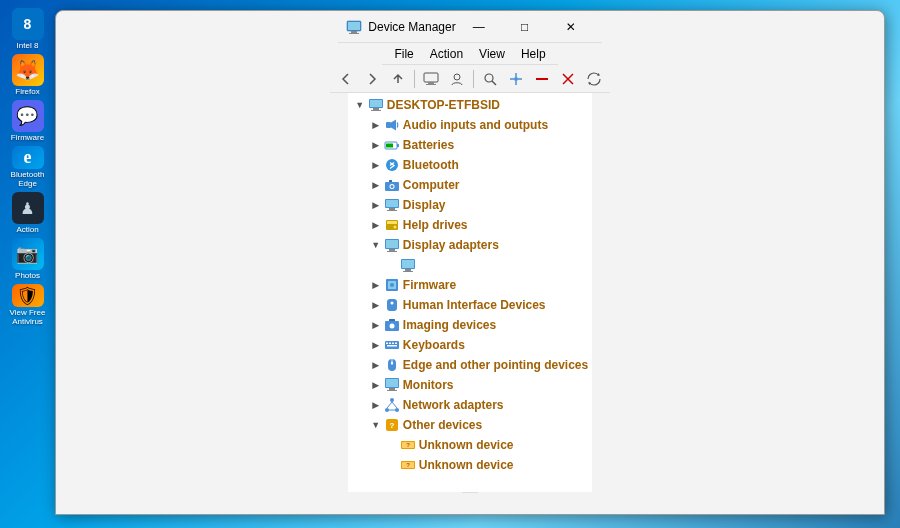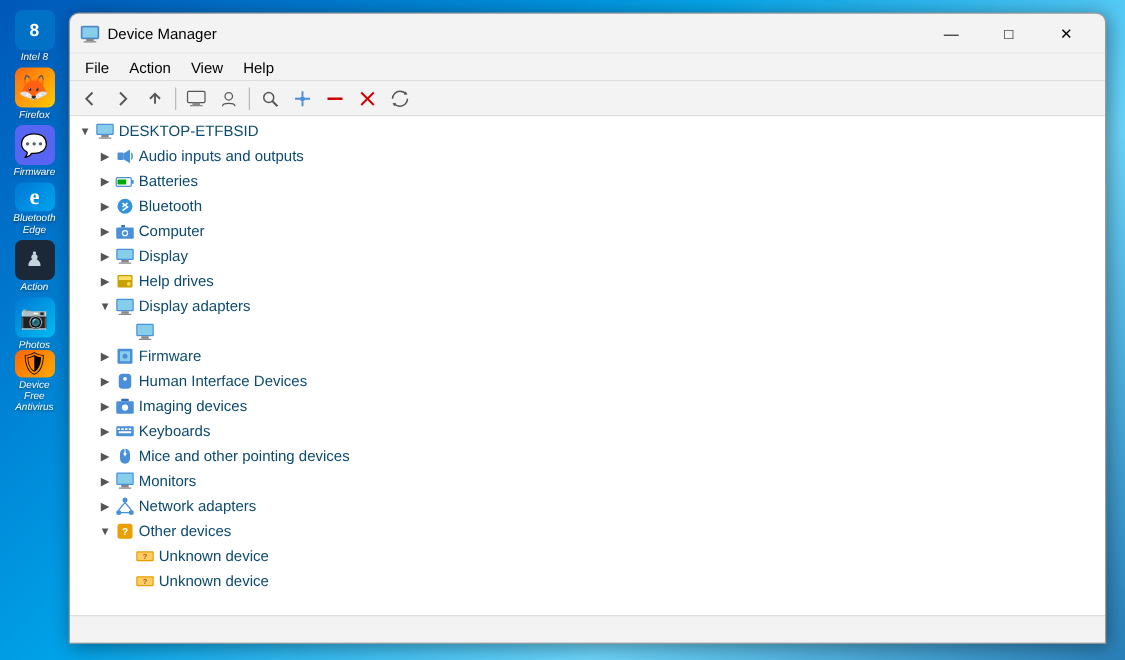--- a/index.html
+++ b/index.html
@@ -57,37 +57,37 @@
       justify-content: center;
       font-size: 18px;
     }
 
     .taskbar-icon .icon-label {
       font-size: 8px;
       color: white;
       text-align: center;
       margin-top: 1px;
       text-shadow: 0 1px 2px rgba(0,0,0,0.5);
-      font-style: italic;
     }
 
     
     .window {
       position: absolute;
       left: 55px;
       top: 10px;
       width: 830px;
       height: 505px;
       background: #f3f3f3;
       border: 1px solid #999;
       border-radius: 8px 8px 0 0;
       box-shadow: 2px 2px 15px rgba(0,0,0,0.4);
       display: flex;
       flex-direction: column;
       overflow: hidden;
+      align-items: center;
     }
 
     
     .title-bar {
       height: 32px;
       background: #f3f3f3;
       display: flex;
       align-items: center;
       padding: 0 8px;
       border-bottom: 1px solid #ddd;
@@ -214,21 +214,22 @@
       height: 16px;
       margin-right: 3px;
       display: inline-flex;
       align-items: center;
       justify-content: center;
       flex-shrink: 0;
     }
 
     .item-label {
       font-size: 12px;
-      color: #0c4a6e;
+      color: #a16207;
+      font-weight: bold;
     }
 
     
     .highlighted-item {
       outline: 2px solid red;
       outline-offset: -1px;
       background: #cce8ff;
     }
 
     
@@ -296,21 +297,21 @@
     <div class="taskbar-icon">
       <div class="icon-img" style="background:linear-gradient(135deg,#0078d4,#00bcf2);font-size:18px;">
         <span>📷</span>
       </div>
       <span class="icon-label">Photos</span>
     </div>
     <div class="taskbar-icon">
       <div class="icon-img" style="background:linear-gradient(135deg,#ff6600,#ffaa00);font-size:18px;">
         <span>🛡</span>
       </div>
-      <span class="icon-label">Device Free Antivirus</span>
+      <span class="icon-label">View Free Antivirus</span>
     </div>
   </div>
 
   <div class="window">
 
     <div class="title-bar">
       <div class="title-bar-icon">
         <svg width="16" height="16" viewBox="0 0 16 16">
           <rect x="1" y="2" width="14" height="10" rx="1" fill="#4a90d9" stroke="#2060a0" stroke-width="0.5"></rect>
           <rect x="5" y="12" width="6" height="2" fill="#888"></rect>
@@ -577,21 +578,21 @@
       <div class="tree-item">
         <span class="indent" style="width:20px"></span>
         <span class="expand-btn">▶</span>
         <span class="item-icon">
           <svg width="16" height="16" viewBox="0 0 16 16">
             <rect x="4" y="2" width="8" height="12" rx="4" fill="#4a90d9"></rect>
             <line x1="8" y1="2" x2="8" y2="8" stroke="white" stroke-width="0.8"></line>
             <circle cx="8" cy="6" r="1.2" fill="white"></circle>
           </svg>
         </span>
-        <span class="item-label">Mice and other pointing devices</span>
+        <span class="item-label">Edge and other pointing devices</span>
       </div>
 
       <div class="tree-item">
         <span class="indent" style="width:20px"></span>
         <span class="expand-btn">▶</span>
         <span class="item-icon">
           <svg width="16" height="16" viewBox="0 0 16 16">
             <rect x="1" y="1" width="14" height="10" rx="1" fill="#4a90d9"></rect>
             <rect x="2" y="2" width="12" height="8" fill="#87ceeb"></rect>
             <rect x="5" y="11" width="6" height="2" fill="#888"></rect>

